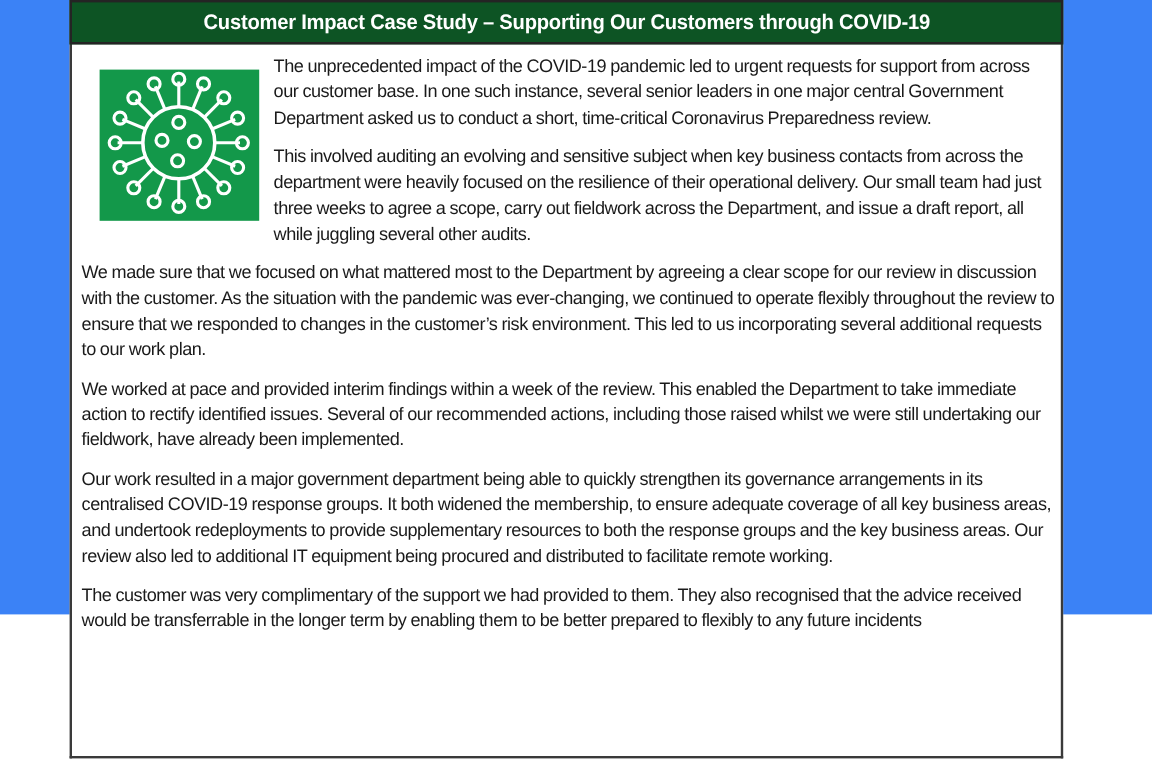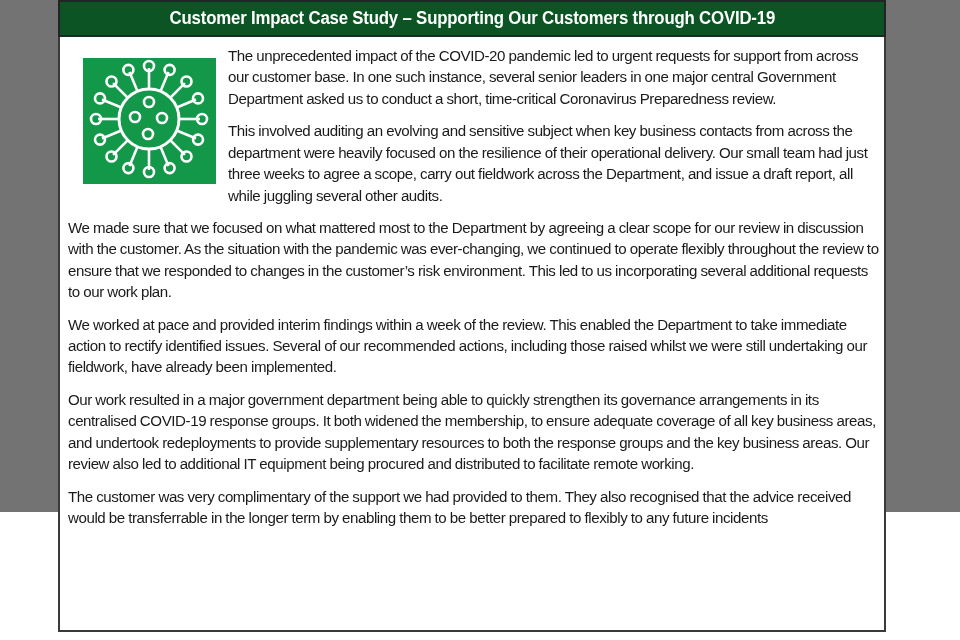--- a/index.html
+++ b/index.html
@@ -11,21 +11,21 @@
     width: 960px;
     height: 640px;
     font-family: "Liberation Sans", sans-serif;
     overflow: hidden;
   }
 
   #page {
     position: relative;
     width: 960px;
     height: 512px;
-    background: #737373;
+    background: #3b82f6;
   }
 
   
   .doc-frame {
     position: absolute;
     left: 58px;
     top: 0px;
     width: 828px;
     height: 632px;
     border: 2px solid #3a3a3a;
@@ -152,21 +152,21 @@
 
         <g stroke="#ffffff" stroke-width="2.6" fill="none">
           <circle cx="66" cy="44" r="5"></circle>
           <circle cx="52" cy="59" r="5"></circle>
           <circle cx="79" cy="60" r="5"></circle>
           <circle cx="65" cy="76" r="5"></circle>
         </g>
       </svg>
     </div>
 
-    <p class="para indent-right">The unprecedented impact of the COVID-20 pandemic led to urgent requests for support from across our customer base. In one such instance, several senior leaders in one major central Government Department asked us to conduct a short, time-critical Coronavirus Preparedness review.</p>
+    <p class="para indent-right">The unprecedented impact of the COVID-19 pandemic led to urgent requests for support from across our customer base. In one such instance, several senior leaders in one major central Government Department asked us to conduct a short, time-critical Coronavirus Preparedness review.</p>
 
     <p class="para indent-right">This involved auditing an evolving and sensitive subject when key business contacts from across the department were heavily focused on the resilience of their operational delivery. Our small team had just three weeks to agree a scope, carry out fieldwork across the Department, and issue a draft report, all while juggling several other audits.</p>
 
     <p class="para">We made sure that we focused on what mattered most to the Department by agreeing a clear scope for our review in discussion with the customer. As the situation with the pandemic was ever-changing, we continued to operate flexibly throughout the review to ensure that we responded to changes in the customer’s risk environment. This led to us incorporating several additional requests to our work plan.</p>
 
     <p class="para">We worked at pace and provided interim findings within a week of the review. This enabled the Department to take immediate action to rectify identified issues. Several of our recommended actions, including those raised whilst we were still undertaking our fieldwork, have already been implemented.</p>
 
     <p class="para">Our work resulted in a major government department being able to quickly strengthen its governance arrangements in its centralised COVID-19 response groups. It both widened the membership, to ensure adequate coverage of all key business areas, and undertook redeployments to provide supplementary resources to both the response groups and the key business areas.  Our review also led to additional IT equipment being procured and distributed to facilitate remote working.</p>
 
     <p class="para">The customer was very complimentary of the support we had provided to them. They also recognised that the advice received would be transferrable in the longer term by enabling them to be better prepared to flexibly to any future incidents</p>

